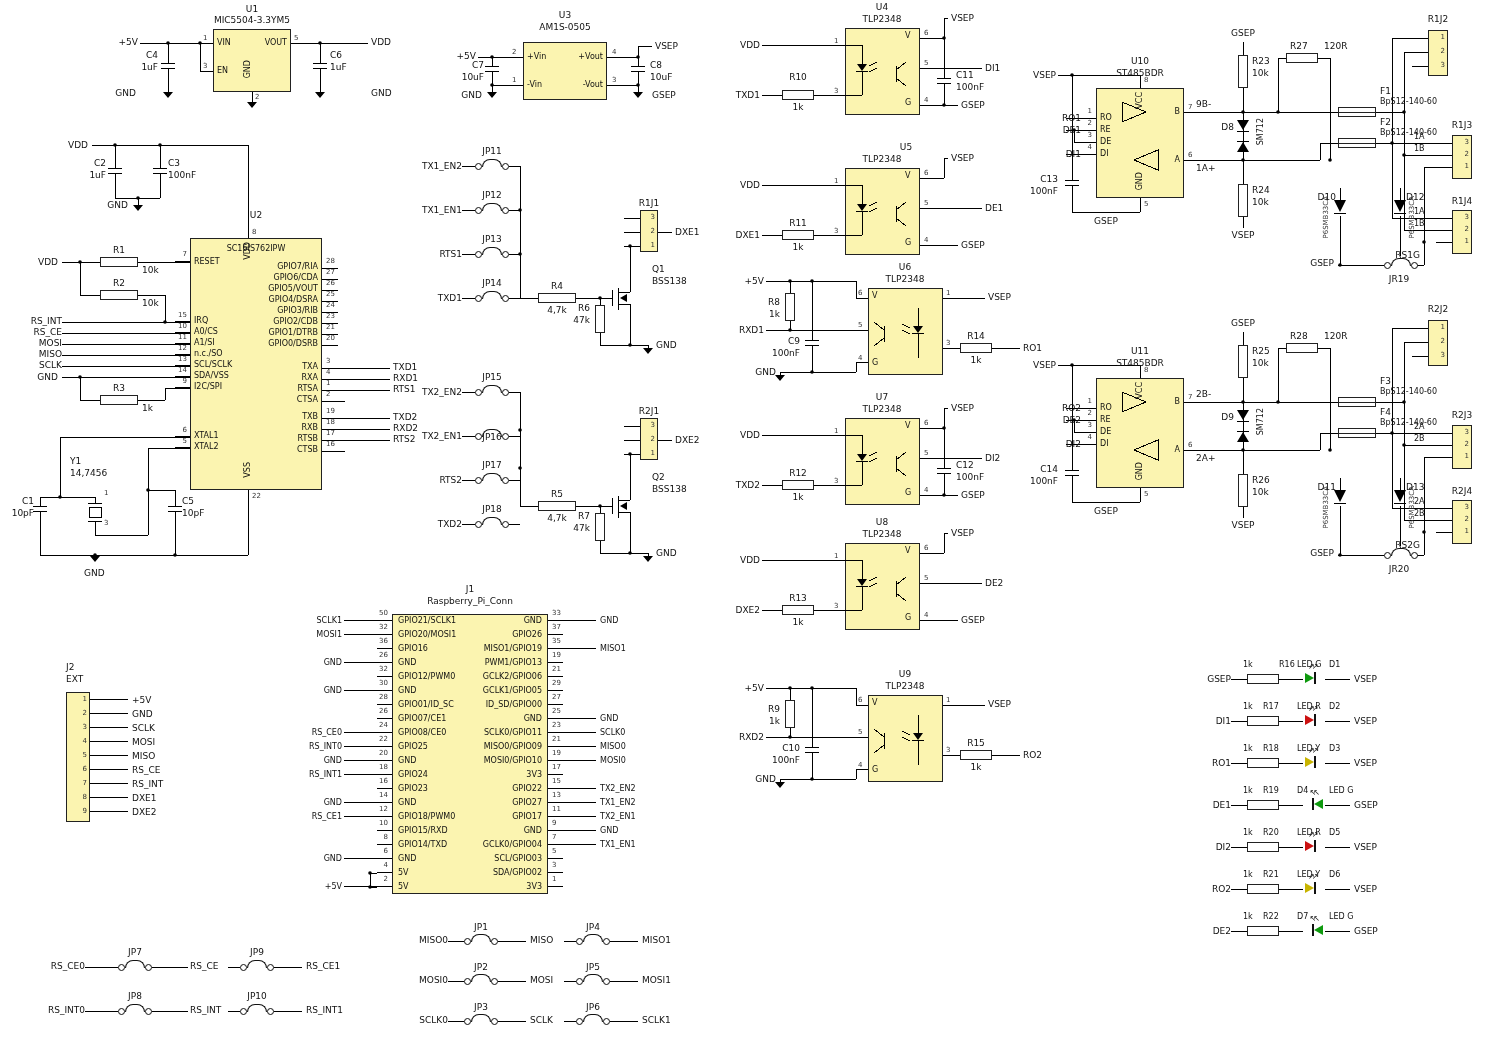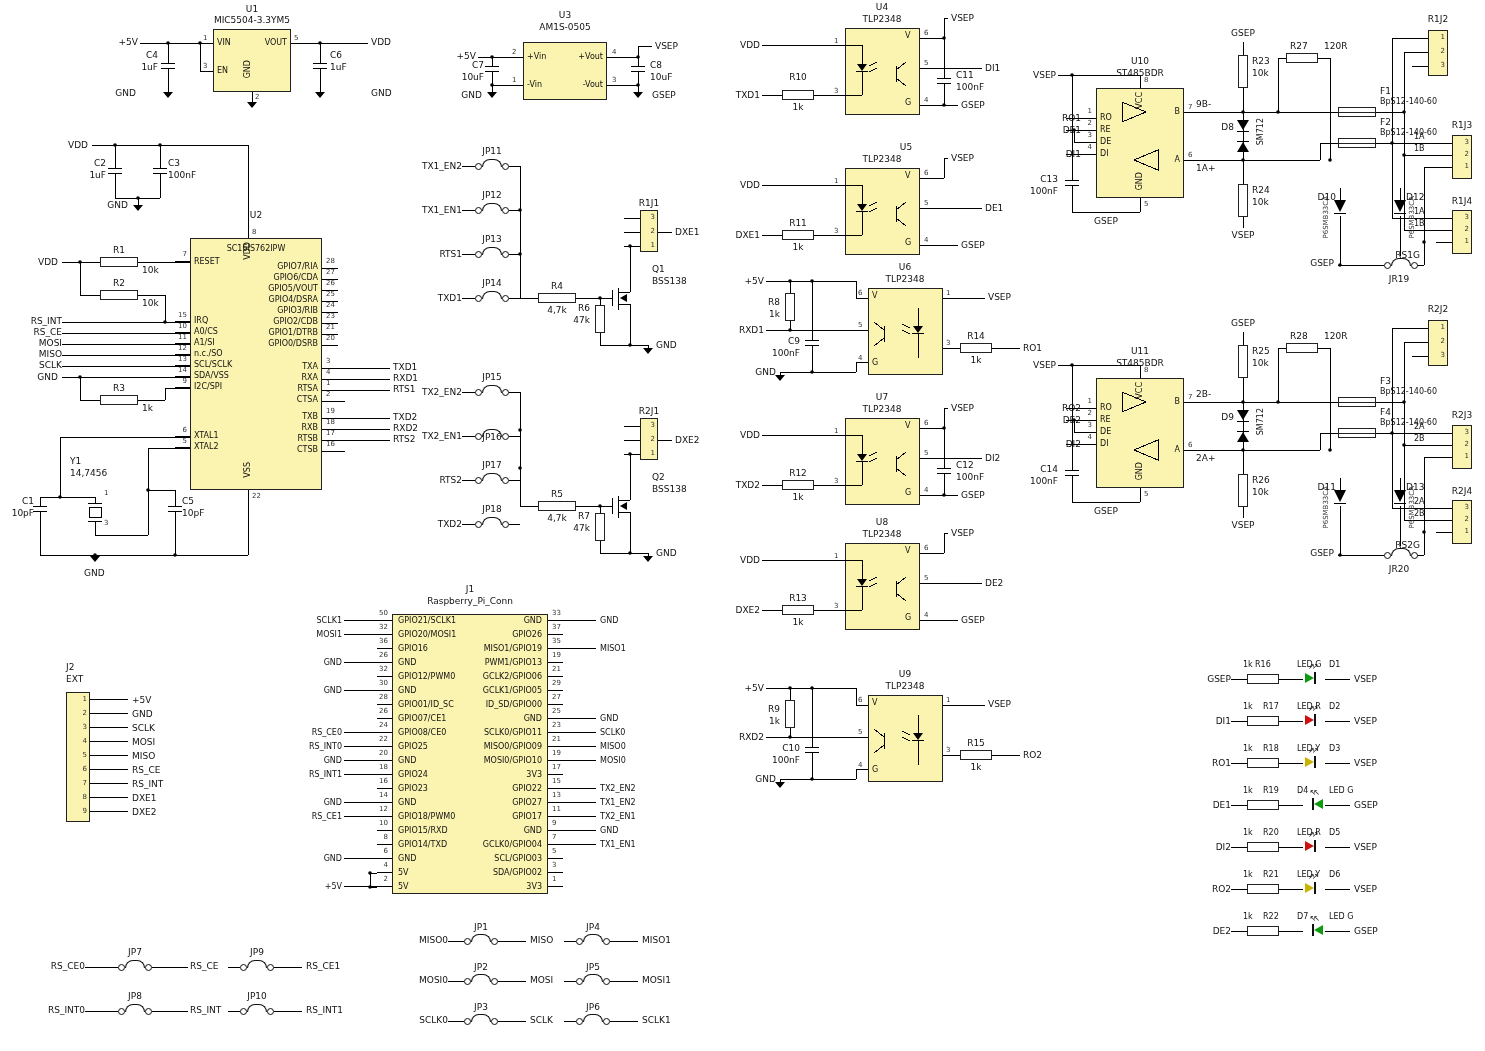--- a/index.html
+++ b/index.html
@@ -1313,21 +1313,21 @@
       <i class="c cr"></i>
     </div>
 <span class="t ce" style="left:1399px;top:564px">JR20</span>
 
 <div class="rows" style="left:1195px;top:659px;width:220px">
       <div class="row" style="height:42px">
   <span class="t rae" style="left:36px;top:15px">GSEP</span>
   <i class="w" style="left:36px;width:16px;top:20px"></i>
   <i class="res" style="left:52px;top:15px;width:32px;height:10px"></i>
   <span class="t t8" style="left:48px;top:1px">1k</span>
-  <span class="t t8" style="left:60px;top:1px">R16</span>
+  <span class="t t8" style="left:84px;top:1px">R16</span>
   <i class="w" style="left:84px;width:24px;top:20px"></i>
   <span class="led" style="left: 108px; top: 12px; color: rgb(15, 154, 15);">
    <i class="ledb" data-flip=""><i class="tri"></i><i class="lbar"></i><i class="lar"></i></i>
   </span>
   <span class="t t8" style="left:102px;top:1px">LED G</span>
   <span class="t t8" style="left:134px;top:1px">D1</span>
   <i class="w" style="left:130px;width:25px;top:20px"></i>
   <span class="t" style="left:159px;top:15px">VSEP</span>
  </div>
       <div class="row" style="height:42px">

